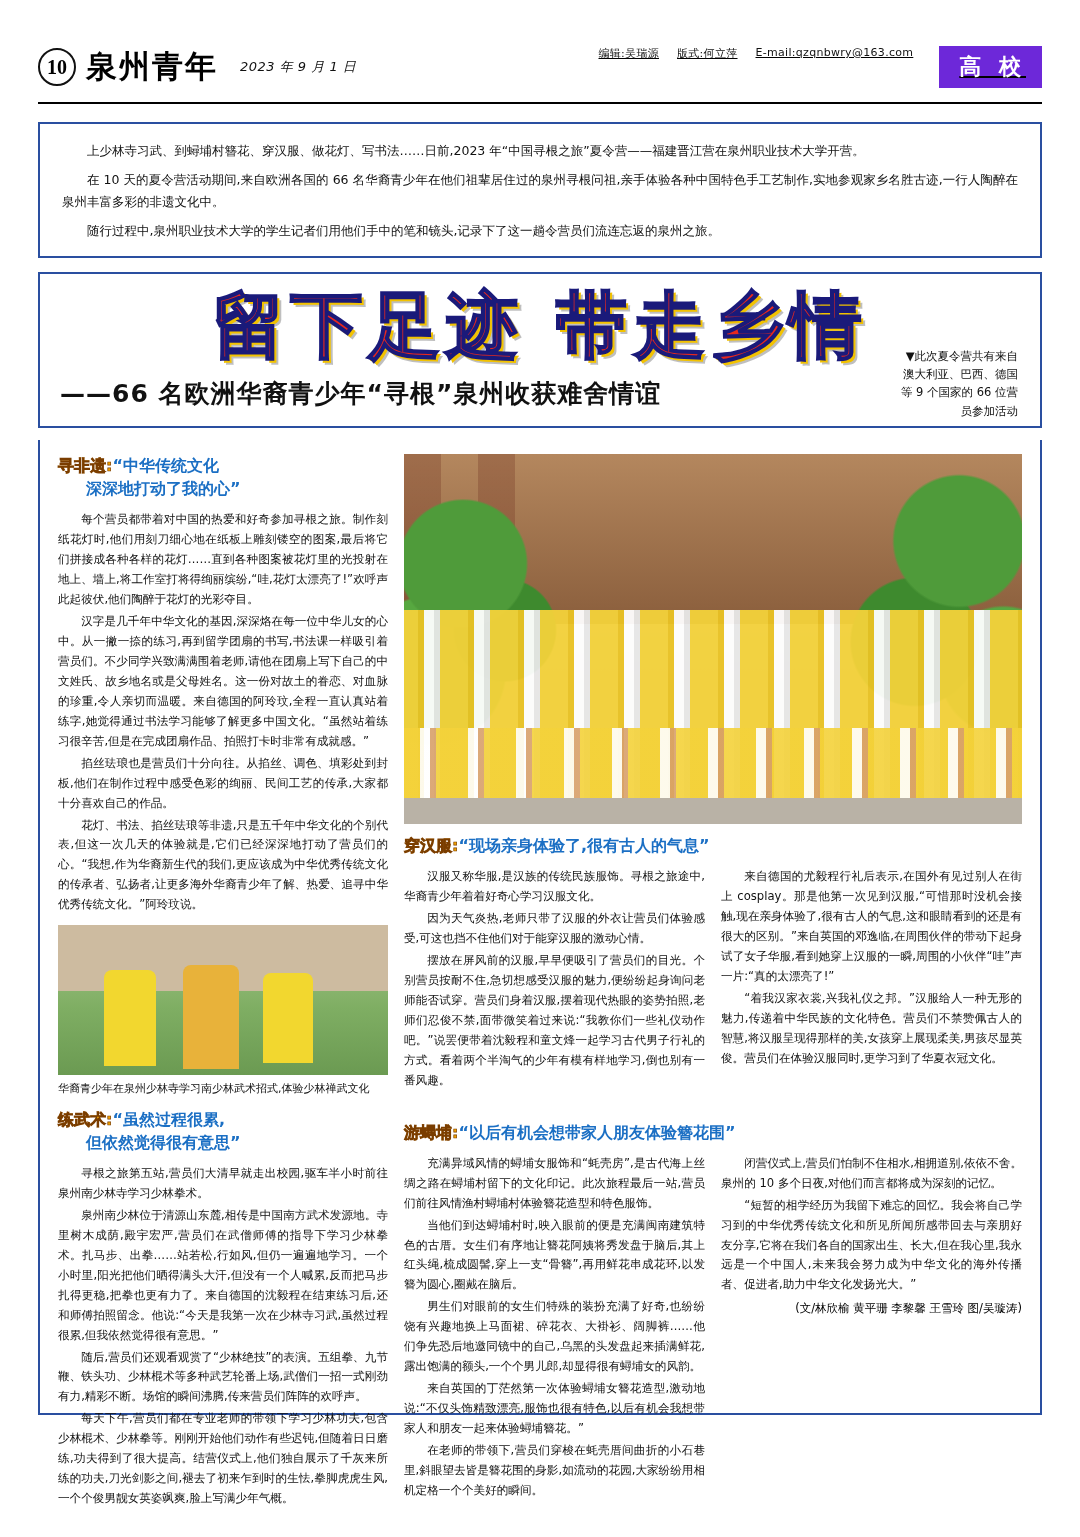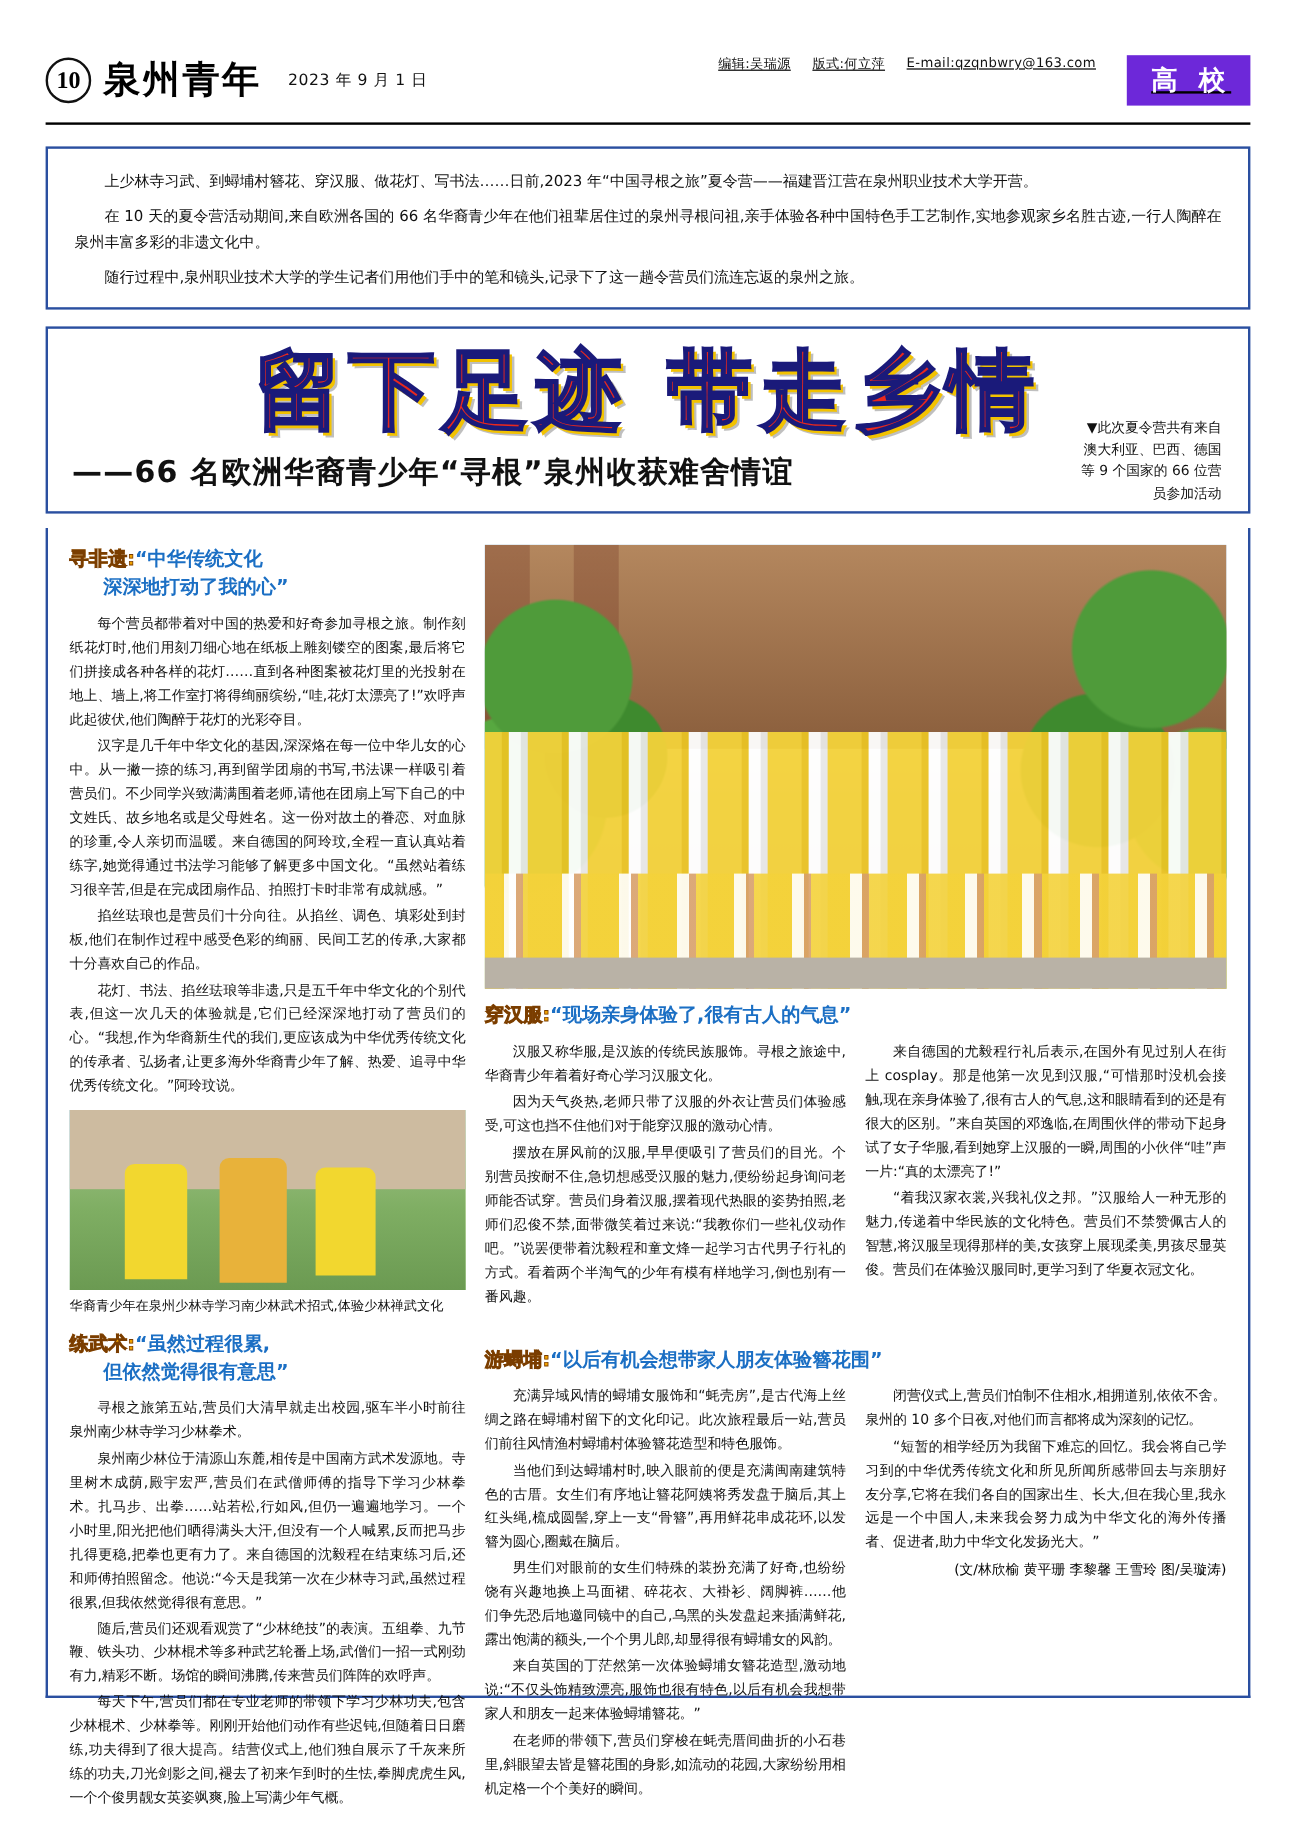--- a/index.html
+++ b/index.html
@@ -45,20 +45,21 @@
     font-size: 31px;
     font-weight: bold;
     letter-spacing: 2px;
     font-family: "DejaVu Sans", sans-serif;
     margin-right: 22px;
   }
   .issue-date {
     font-size: 13px;
     color: #111;
     letter-spacing: 0.5px;
+    font-style: italic;
   }
   .masthead-right {
     margin-left: auto;
     display: flex;
     align-items: flex-start;
     gap: 26px;
     text-decoration: underline;
   }
   .credits {
     font-size: 11px;

